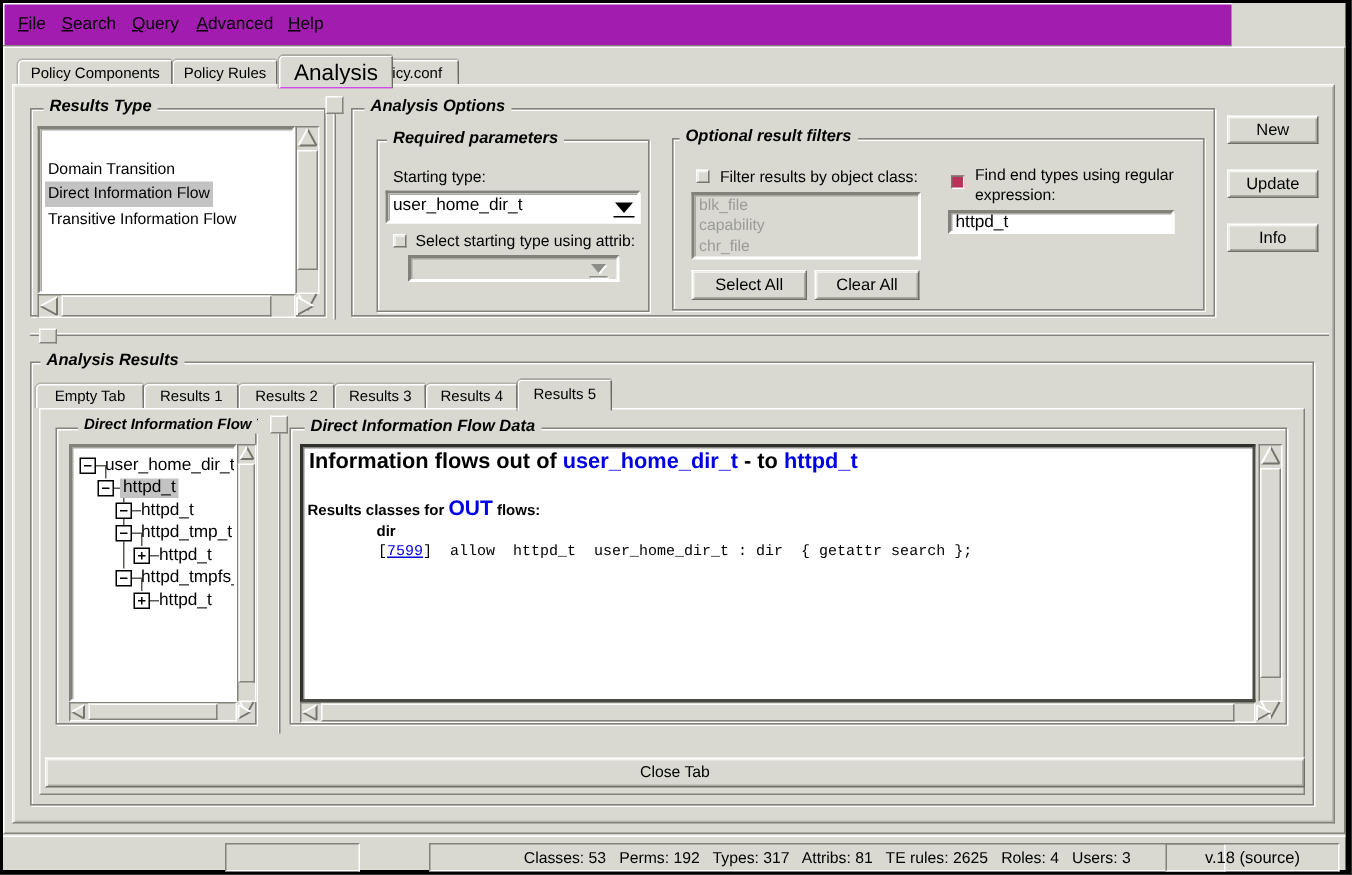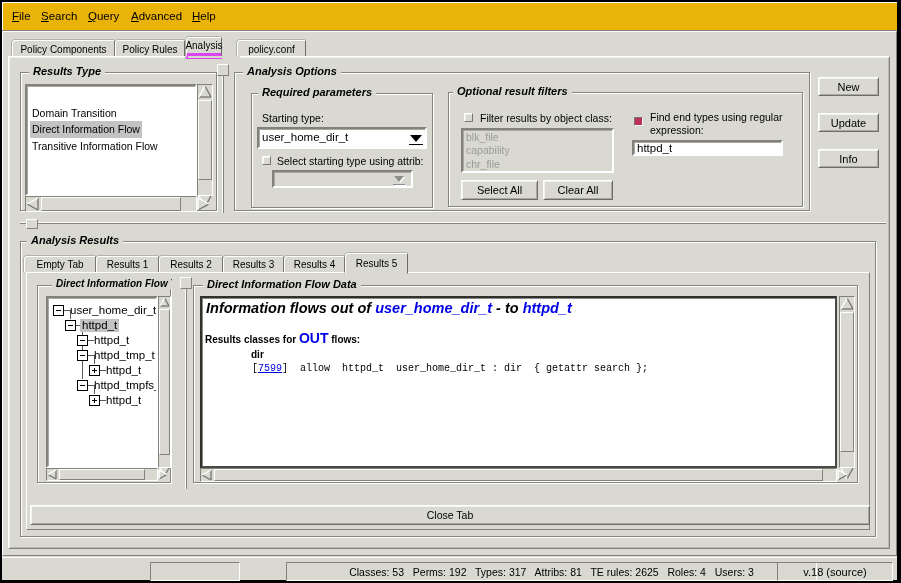--- a/index.html
+++ b/index.html
@@ -14,21 +14,21 @@
   .raised2{border:1px solid;border-color:#ffffff #82827a #82827a #ffffff;
            box-shadow:inset 1px 1px 0 #f0f0ea, inset -1px -1px 0 #b8b8b0;}
   .sunken{border:1px solid;border-color:#82827a #ffffff #ffffff #82827a;}
   .sunken2{border:2px solid;border-color:#82827a #ffffff #ffffff #82827a;
            box-shadow:inset 1px 1px 0 #a8a8a0;}
   .groove{border:1px solid #84847c;box-shadow:1px 1px 0 #ffffff, inset 1px 1px 0 #ffffff;}
   
   .grouplabel{position:absolute;top:-8px;background:#d9d9d2;padding:0 4px;
               font-weight:bold;font-style:italic;font-size:11px;white-space:nowrap;}
   
-  .menubar{left:0;top:0;width:895px;height:29px;background:#eab308;
+  .menubar{left:0;top:0;width:819px;height:29px;background:#a21caf;
            border-bottom:1px solid #82827a;box-shadow:inset 1px 1px 0 #ffffff;}
   .menuitem{position:absolute;top:8px;font-size:11.5px;}
   .mn-u{text-decoration:underline;}
   
   .btn{background:#d9d9d2;text-align:center;font-size:11.5px;
        border:1px solid;border-color:#ffffff #6e6e66 #6e6e66 #ffffff;
        box-shadow:inset 1px 1px 0 #f2f2ec, inset -1px -1px 0 #a9a9a1;
        display:flex;align-items:center;justify-content:center;white-space:nowrap;}
   
   .tab{position:absolute;background:#d9d9d2;border:1px solid;
@@ -81,21 +81,21 @@
 
   <div class="tab" style="left:10px;top:38px;width:103px;height:18px;font-size:10px;">
       <span>Policy Components</span>
     </div>
   <div class="tab" style="left:113px;top:38px;width:70px;height:18px;font-size:10px;">
       <span>Policy Rules</span>
     </div>
   <div class="tab" style="left:235px;top:38px;width:69px;height:18px;font-size:10px;">
       <span>policy.conf</span>
     </div>
-  <div class="tab active" style="left:184px;top:35px;width:36px;height:22px;z-index:3;font-size:10px;border-bottom:6px solid #d946ef;">
+  <div class="tab active" style="left:184px;top:35px;width:76px;height:22px;z-index:3;font-size:15px;border-bottom:1px solid #d946ef;">
       <span>Analysis</span>
     </div>
 
   <div class="abs raised2" style="left:6px;top:54px;width:882px;height:493px;background:#d9d9d2;z-index:2;"></div>
   <div class="abs" style="left:186px;top:54px;width:52px;height:2px;background:#d9d9d2;z-index:3;"></div>
 
   <div class="abs" id="content" style="left:0;top:0;width:901px;height:583px;z-index:4;">
 
     <div class="abs groove" style="left:18px;top:70px;width:197px;height:139px;">
       <span class="grouplabel" style="left:8px;">Results Type</span>
@@ -315,21 +315,21 @@
           </div>
         </div>
     </div>
 
     <div class="abs" style="left:183px;top:275px;width:2px;height:212px;background:#82827a;border-left:1px solid #fff;"></div>
     <div class="abs raised" style="left:178px;top:275px;width:12px;height:12px;background:#d9d9d2;"></div>
 
     <div class="abs groove" style="left:191px;top:283px;width:665px;height:198px;">
       <span class="grouplabel" style="left:9px;">Direct Information Flow Data</span>
       <div class="abs white" style="left:6px;top:10px;width:637px;height:172px;border:2px solid;border-color:#30302c #4a4a44 #4a4a44 #30302c;box-shadow:inset 1px 1px 0 #8a8a84;overflow:hidden;">
-        <div class="abs" style="left:4px;top:2px;font-size:14.5px;white-space:nowrap;font-style:italic;">
+        <div class="abs" style="left:4px;top:2px;font-size:14.5px;white-space:nowrap;">
           <span class="b">Information flows out of </span><span class="b blue">user_home_dir_t</span><span class="b"> - to </span><span class="b blue">httpd_t</span>
         </div>
         <div class="abs" style="left:3px;top:32px;font-size:10px;white-space:nowrap;">
           <span class="b">Results classes for </span><span class="b blue" style="font-size:14px;">OUT</span><span class="b"> flows:</span>
         </div>
         <div class="abs b" style="left:49px;top:51px;font-size:10px;">dir</div>
         <div class="abs mono" style="left:50px;top:65px;font-size:10px;white-space:pre;"><span>[</span><span class="link">7599</span><span>]  allow  httpd_t  user_home_dir_t : dir  { getattr search };</span></div>
       </div>
       <div class="abs sb" style="left:645px;top:10px;width:16px;height:172px;">
           <div class="abs" style="left:0;top:0;">

